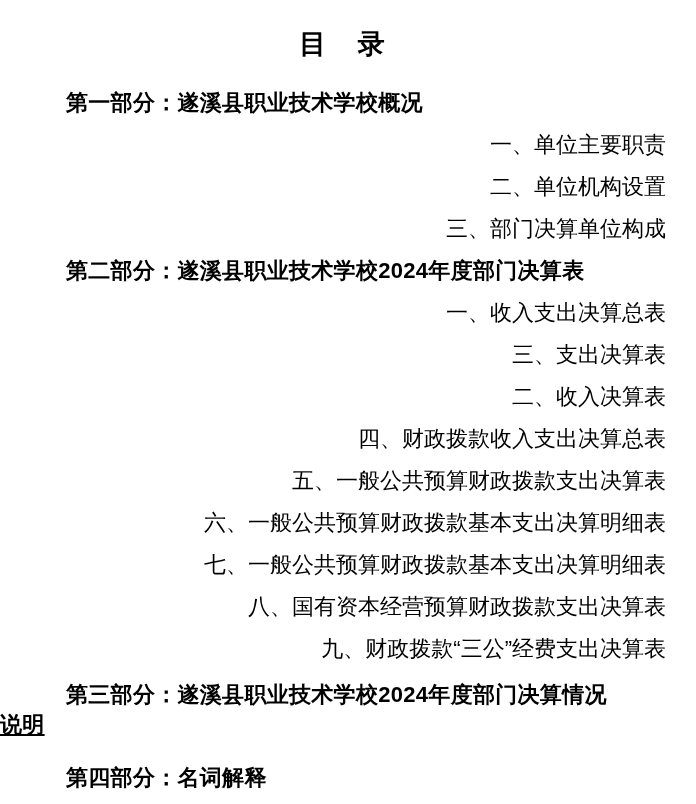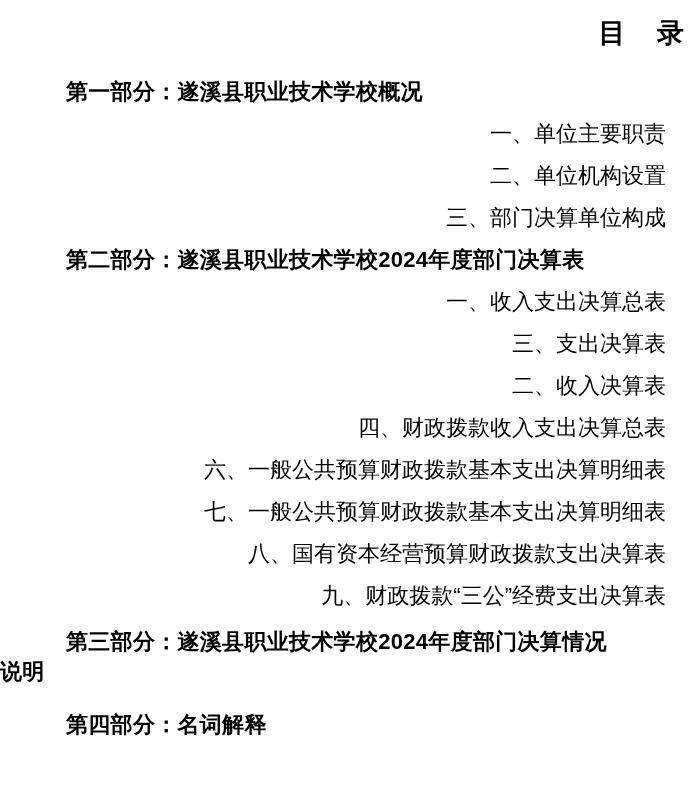--- a/index.html
+++ b/index.html
@@ -15,25 +15,25 @@
     overflow: hidden;
   }
   .page {
     width: 696px;
     height: 804px;
     position: relative;
     box-sizing: border-box;
     padding: 0;
   }
   .doc-title {
-    text-align: right;
+    text-align: center;
     font-size: 27px;
     font-weight: bold;
     letter-spacing: 12px;
-    margin-top: 15px;
+    margin-top: 26px;
     margin-bottom: 0;
     font-family: "Liberation Sans", "DejaVu Sans", sans-serif;
   }
   .toc {
     margin-top: 30px;
     padding-left: 66px;
     padding-right: 30px;
   }
   .toc-entry {
     font-size: 22px;
@@ -52,20 +52,21 @@
     text-align: right;
   }
   .toc-entry.wrap {
     white-space: normal;
     line-height: 1.35;
     padding-right: 36px;
   }
   .toc-entry.wrap .cont {
     display: block;
     margin-left: -66px;
+    text-decoration: underline;
   }
   .toc-entry.last-part {
     margin-top: 28px;
   }
 </style>
 </head>
 <body>
 
 <div class="page">
 
@@ -78,20 +79,21 @@
     <div class="toc-entry item">一、单位主要职责</div>
     <div class="toc-entry item">二、单位机构设置</div>
     <div class="toc-entry item">三、部门决算单位构成</div>
 
     <div class="toc-entry part">第二部分：遂溪县职业技术学校2024年度部门决算表</div>
 
     <div class="toc-entry item">一、收入支出决算总表</div>
     <div class="toc-entry item">三、支出决算表</div>
     <div class="toc-entry item">二、收入决算表</div>
     <div class="toc-entry item">四、财政拨款收入支出决算总表</div>
+    <div class="toc-entry item">五、一般公共预算财政拨款支出决算表</div>
     <div class="toc-entry item">六、一般公共预算财政拨款基本支出决算明细表</div>
     <div class="toc-entry item">七、一般公共预算财政拨款基本支出决算明细表</div>
     <div class="toc-entry item">八、国有资本经营预算财政拨款支出决算表</div>
     <div class="toc-entry item">九、财政拨款“三公”经费支出决算表</div>
 
     <div class="toc-entry part wrap"><span>第三部分：遂溪县职业技术学校2024年度部门决算情况</span><span class="cont">说明</span></div>
 
     <div class="toc-entry part last-part">第四部分：名词解释</div>
 
   </div>

